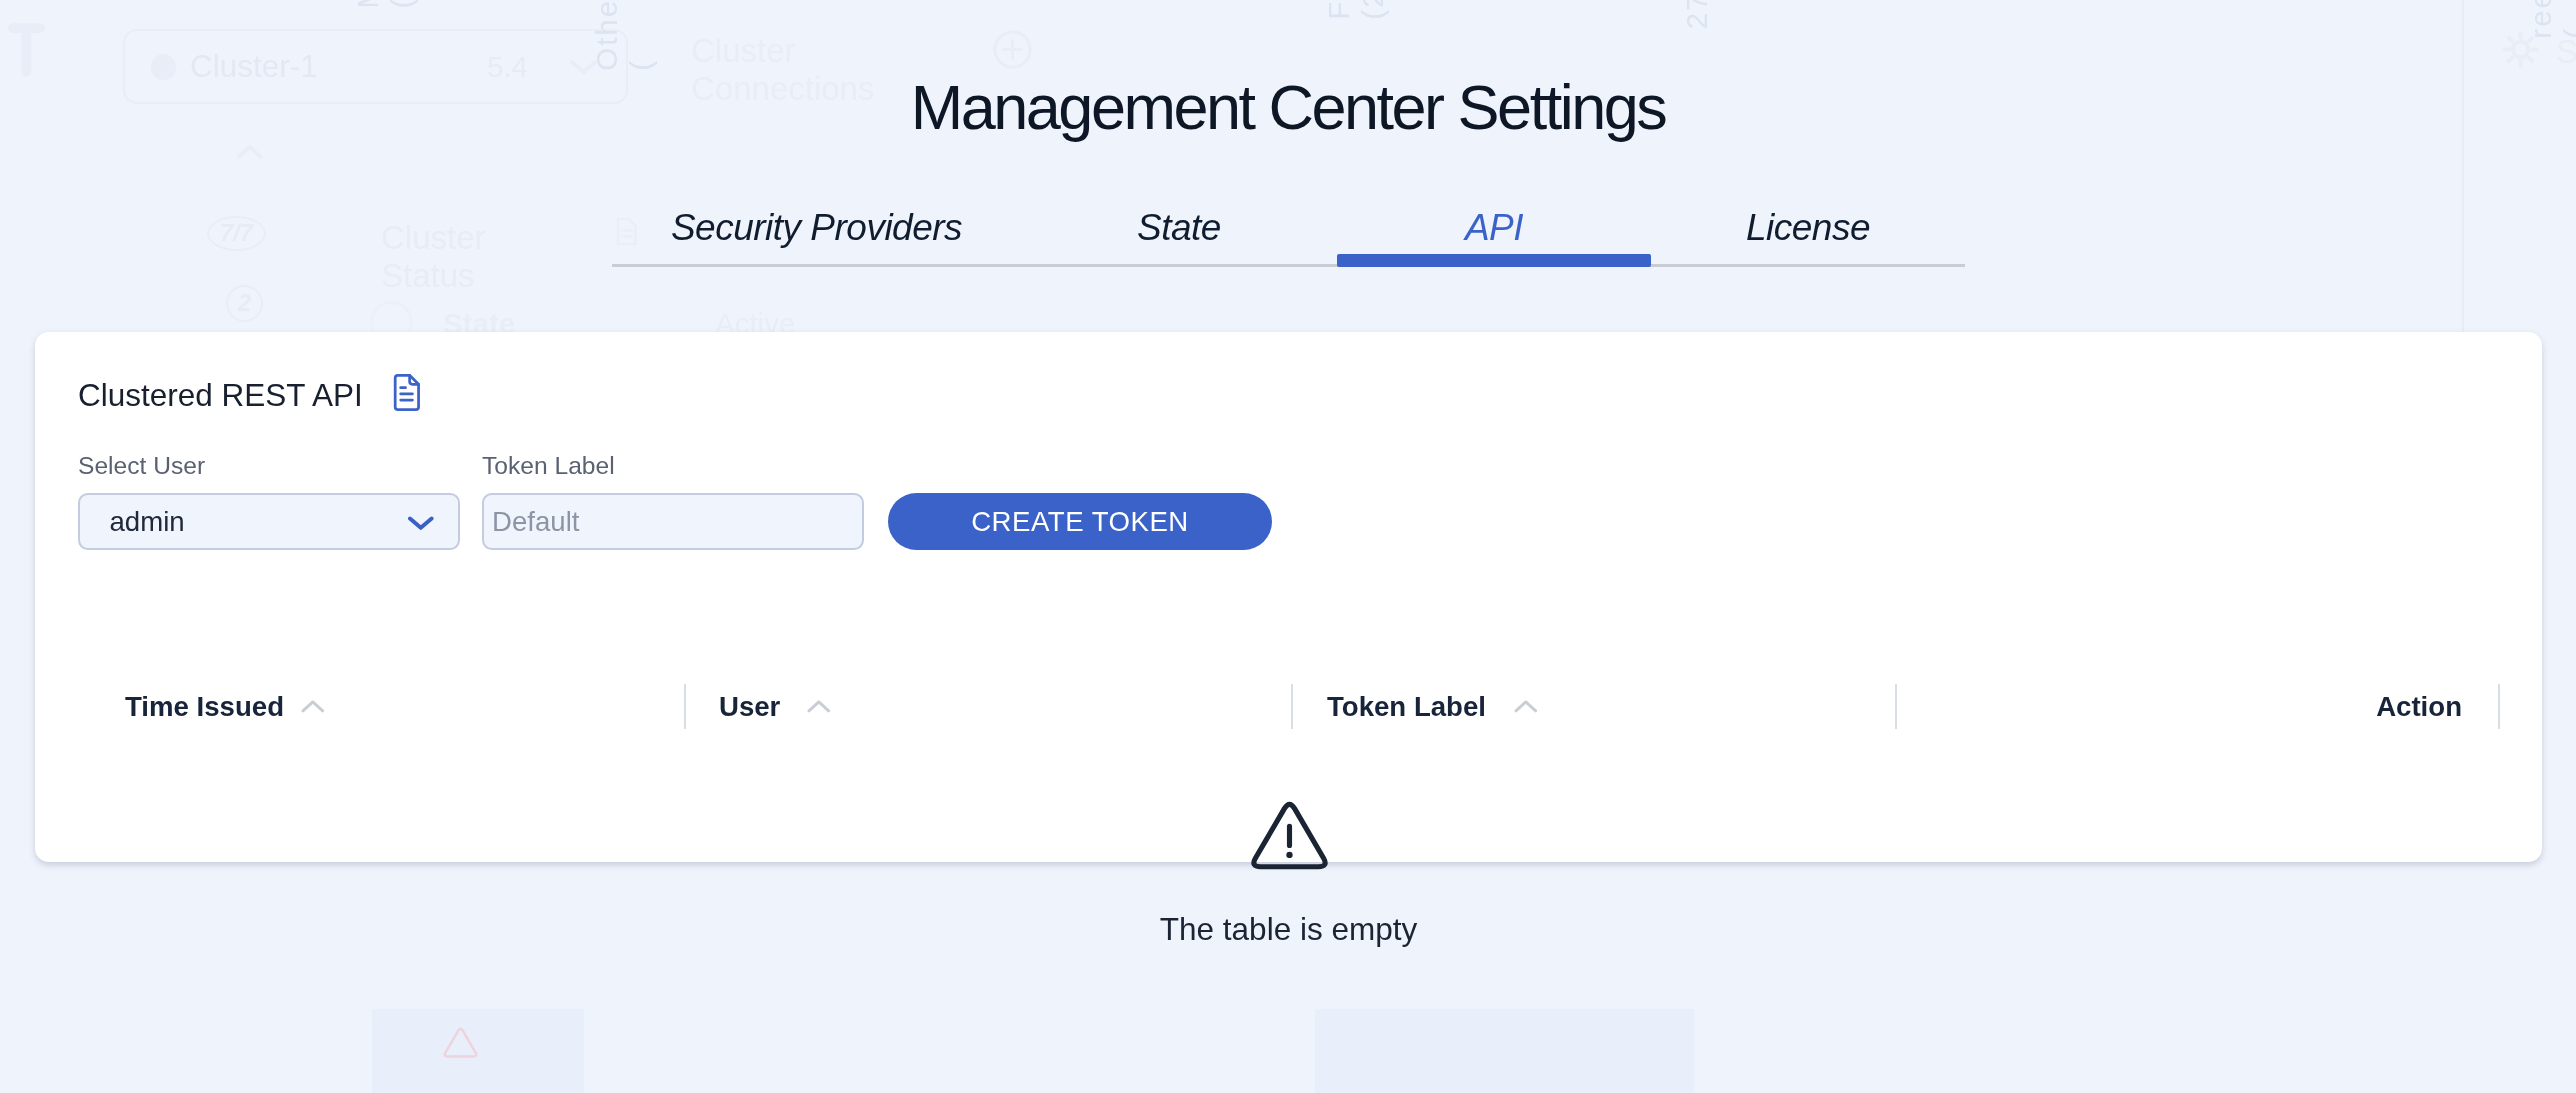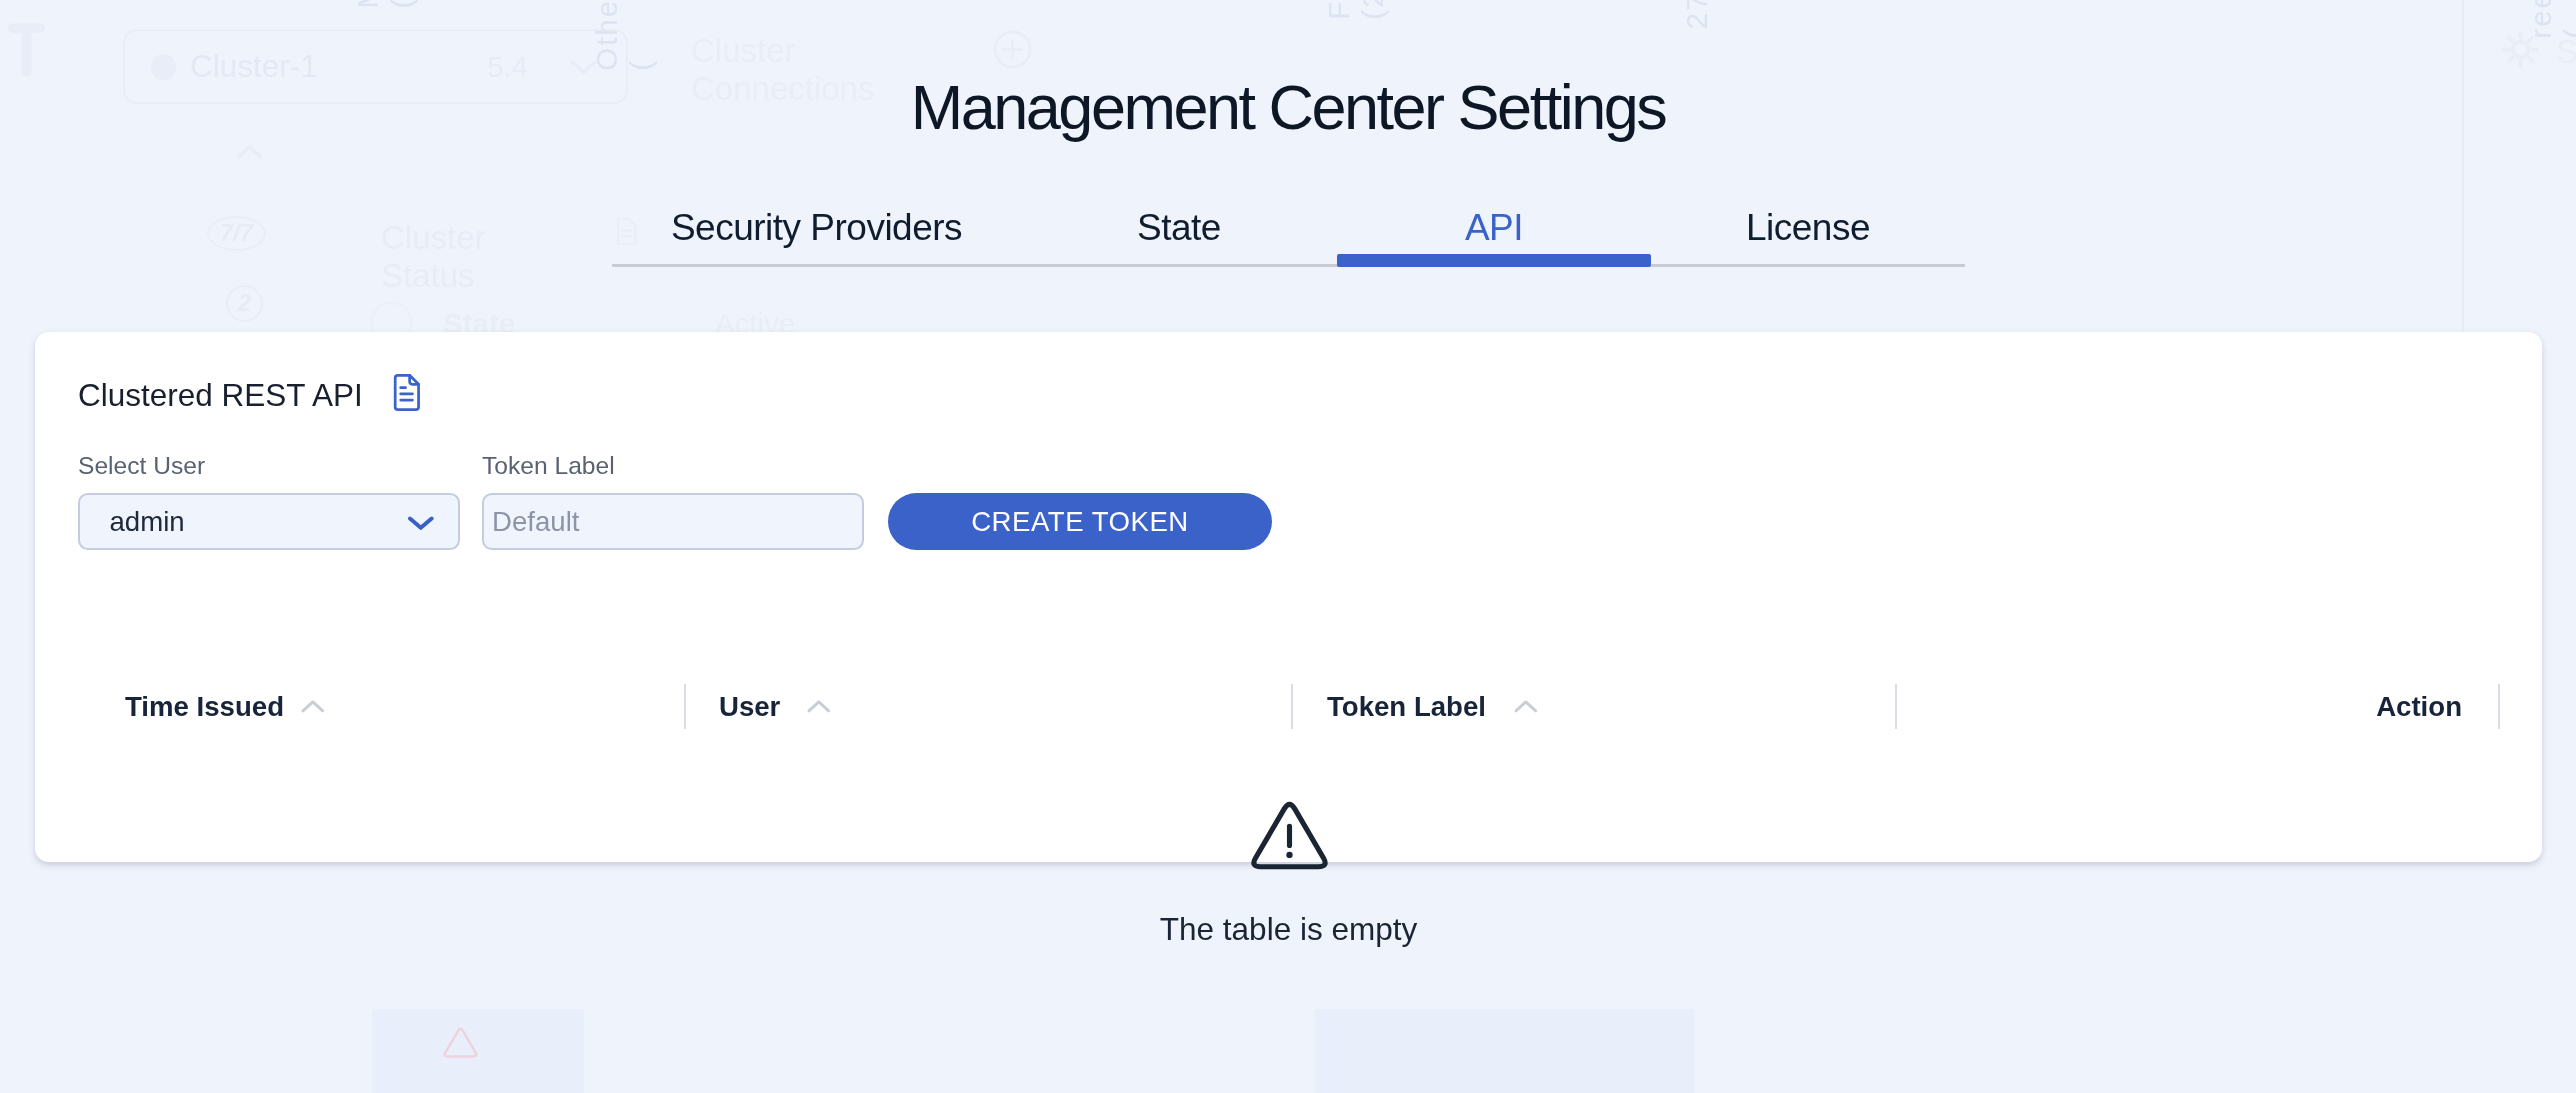--- a/index.html
+++ b/index.html
@@ -39,21 +39,21 @@
   .band-b { left:1315px; width:379px; }
   .vtext { position:absolute; writing-mode:vertical-rl; transform:rotate(180deg);
     font-size:29.5px; color:#DCE3F1; letter-spacing:2px; z-index:1; }
 
   
   .page-title { left:0; right:0; top:35px; text-align:center; z-index:3;
     font-size:63px; font-weight:500; letter-spacing:-2.5px; color:#0D1726;margin-top:36px; }
 
   .tabs { left:612px; top:193px; width:1353px; height:69px; display:flex; z-index:3; }
   .tab { height:69px; line-height:69px; text-align:center; font-size:37px;
-    letter-spacing:-0.5px; color:#101D2E; cursor:pointer; }
+    letter-spacing:-0.5px; color:#101D2E; cursor:pointer;font-style:italic; }
   .tab-sp { width:409px; } .tab-users { width:316px; }
   .tab-api { width:314px; } .tab-lic { width:314px; }
   .tab.active { color:#3A63C9; }
   .tabs-track { left:612px; top:264px; width:1353px; height:3px; background:#C9CDD3; z-index:3; }
   .tab-indicator { left:1337px; top:254px; width:314px; height:12.8px; background:#3A62C9; z-index:4; border-radius:2px; }
 
   
   .panel { left:35px; top:332px; width:2507px; height:530px; background:#FFFFFF;
     border-radius:13.8px; box-shadow:0 3px 6.9px rgba(110,120,145,0.30); z-index:5; }
   .panel .abs { position:absolute; }

